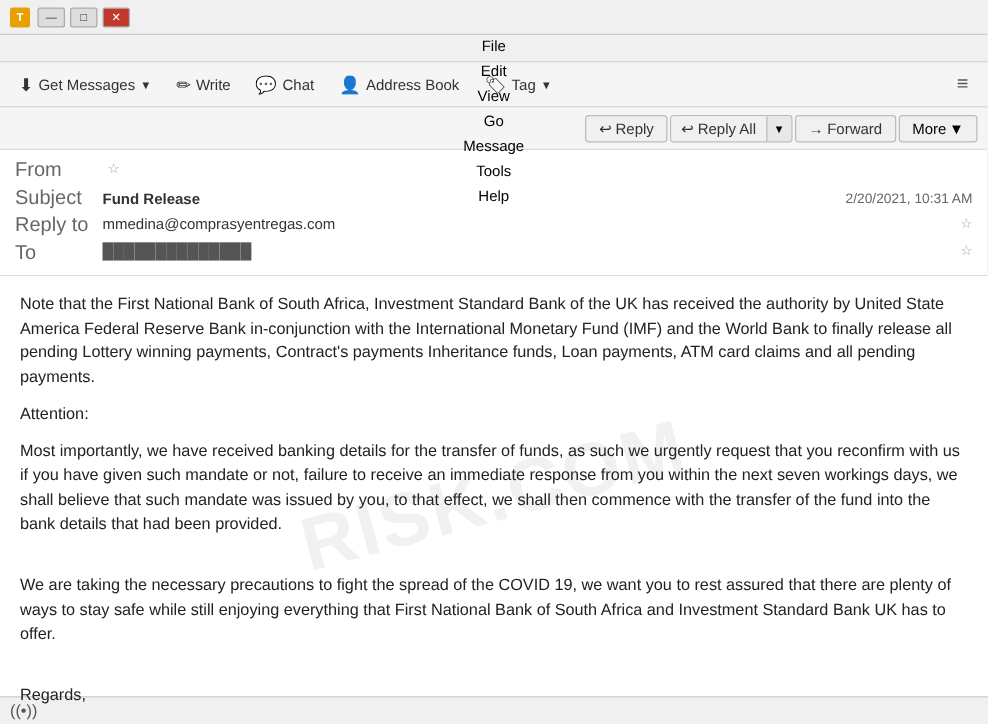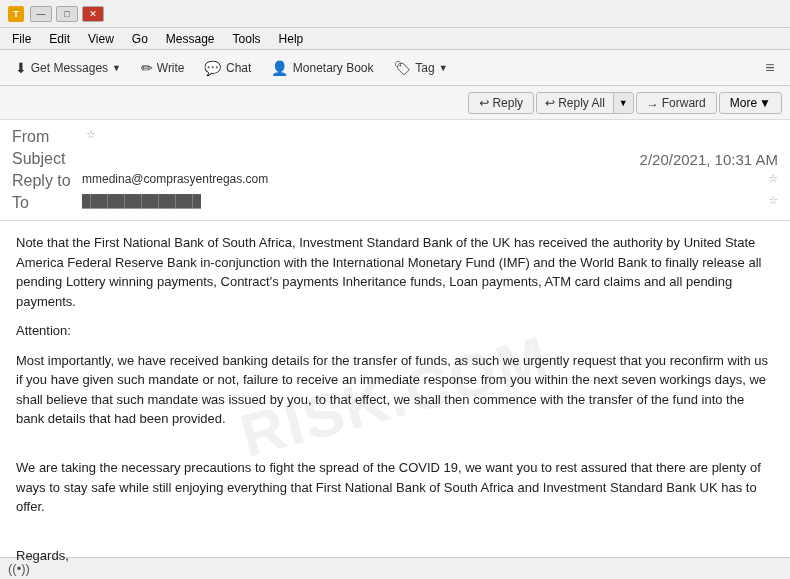--- a/index.html
+++ b/index.html
@@ -62,20 +62,21 @@
     
     .menu-bar {
       background: #f0f0f0;
       height: 22px;
       display: flex;
       align-items: center;
       padding: 0 4px;
       border-bottom: 1px solid #ccc;
       font-size: 12px;
       gap: 2px;
+      flex-direction: column;
     }
     .menu-item {
       padding: 2px 8px;
       cursor: pointer;
       border-radius: 2px;
     }
 
     
     .toolbar {
       background: #f5f5f5;
@@ -166,21 +167,21 @@
       font-size: 16px;
     }
     .header-value {
       color: #333;
       flex: 1;
       font-size: 12px;
     }
     .header-value.bold { font-weight: bold; }
     .header-date {
       color: #666;
-      font-size: 15px;
+      font-size: 11px;
       margin-left: auto;
     }
     .star-icon {
       color: #aaa;
       margin-left: 4px;
       font-size: 11px;
     }
     .subject-row {
       display: flex;
       align-items: center;
@@ -300,21 +301,21 @@
   <div class="toolbar-btn">
     <span class="icon">✏</span>
     <span>Write</span>
   </div>
   <div class="toolbar-btn">
     <span class="icon">💬</span>
     <span>Chat</span>
   </div>
   <div class="toolbar-btn">
     <span class="icon">👤</span>
-    <span>Monetary Book</span>
+    <span>Address Book</span>
   </div>
   <div class="toolbar-btn">
     <span class="icon">🏷</span>
     <span>Tag</span>
     <span style="font-size:9px;">▼</span>
   </div>
   <div class="toolbar-spacer"></div>
   <div class="toolbar-menu-btn">≡</div>
 </div>
 
@@ -340,20 +341,21 @@
   </div>
 </div>
 
 <div class="email-header">
   <div class="header-row">
     <span class="header-label">From</span>
     <span class="star-icon">☆</span>
   </div>
   <div class="header-row subject-row">
     <span class="header-label">Subject</span>
+    <span class="header-value bold">Fund Release</span>
     <span class="header-date">2/20/2021, 10:31 AM</span>
   </div>
   <div class="header-row">
     <span class="header-label">Reply to</span>
     <span class="header-value">mmedina@comprasyentregas.com</span>
     <span class="star-icon">☆</span>
   </div>
   <div class="header-row">
     <span class="header-label">To</span>
     <span class="header-value" style="color:#555; font-style:italic;">██████████████</span>

